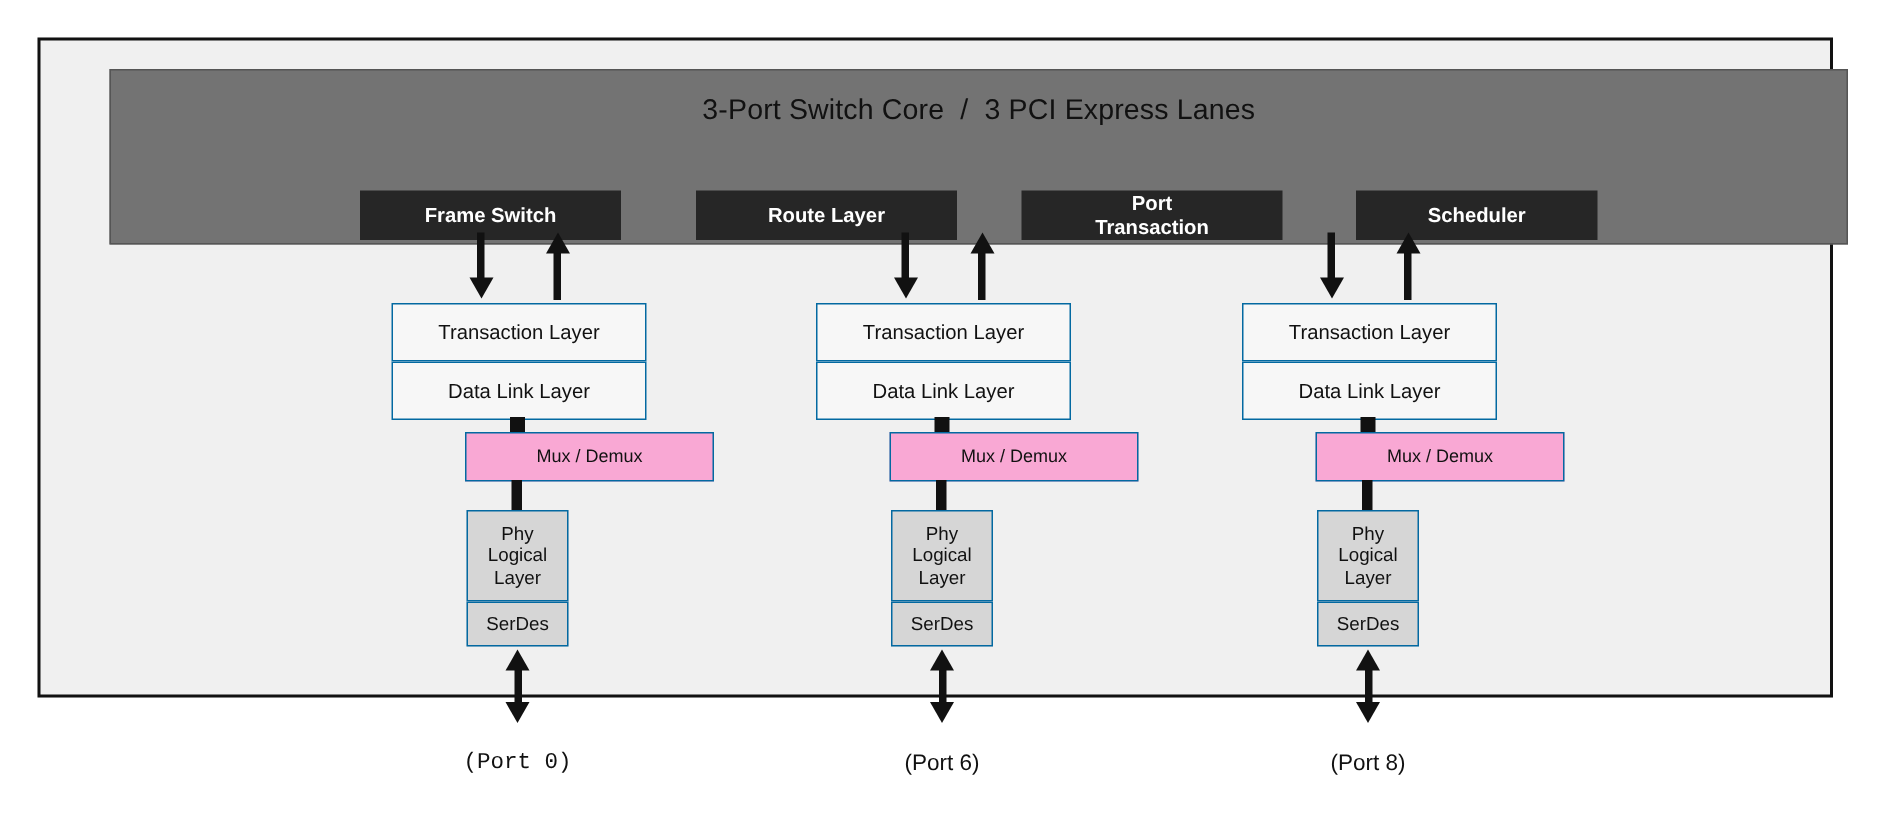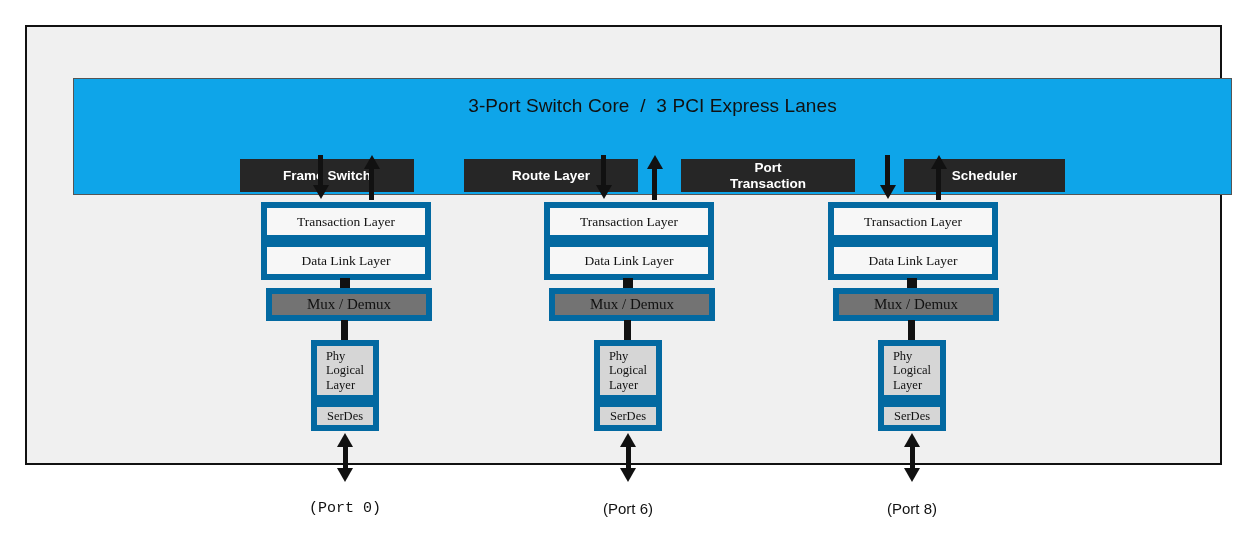--- a/index.html
+++ b/index.html
@@ -10,44 +10,44 @@
 
   
   .chassis{
     position:absolute;left:25px;top:25px;width:1197px;height:440px;
     background:#f0f0f0;border:2px solid #111111;box-sizing:border-box;
   }
 
   
   .switch-core{
     position:absolute;left:46px;top:19px;width:1159px;height:117px;
-    background:#0ea5e9;border:1.5px solid #555555;box-sizing:border-box;margin-top:32px;
+    background:#737373;border:1.5px solid #555555;box-sizing:border-box;
   }
   .core-title{
     position:absolute;left:0;top:16px;width:100%;text-align:center;
     font-size:19px;color:#111111;letter-spacing:.1px;white-space:pre;
   }
 
   
   .engine{
     position:absolute;background:#262626;color:#ffffff;
     display:flex;align-items:center;justify-content:center;text-align:center;
     font-size:13.5px;font-weight:bold;line-height:1.18;box-sizing:border-box;
   }
 
   
   .port-col{position:absolute;top:0;}
 
   .lbox{
     position:absolute;box-sizing:border-box;
-    display:flex;align-items:center;justify-content:center;text-align:left;
-    color:#111111;border:6px solid #0369a1;line-height:1.16;font-family:Liberation Serif, serif;
+    display:flex;align-items:center;justify-content:center;text-align:center;
+    color:#111111;border:1px solid #0369a1;line-height:1.16;
   }
   .lbox.white{background:#f7f7f7;font-size:13.5px;}
-  .lbox.gray {background:#737373;font-size:15px;}
+  .lbox.gray {background:#f9a8d4;font-size:12px;margin-left:44px;}
   .lbox.phy  {background:#d6d6d6;font-size:12.5px;}
 
   
   .stub{position:absolute;background:#111111;}
   .arrow-shaft{position:absolute;background:#111111;width:5px;}
   .arrow-head-down{
     position:absolute;width:0;height:0;
     border-left:8px solid transparent;border-right:8px solid transparent;
     border-top:14px solid #111111;
   }

